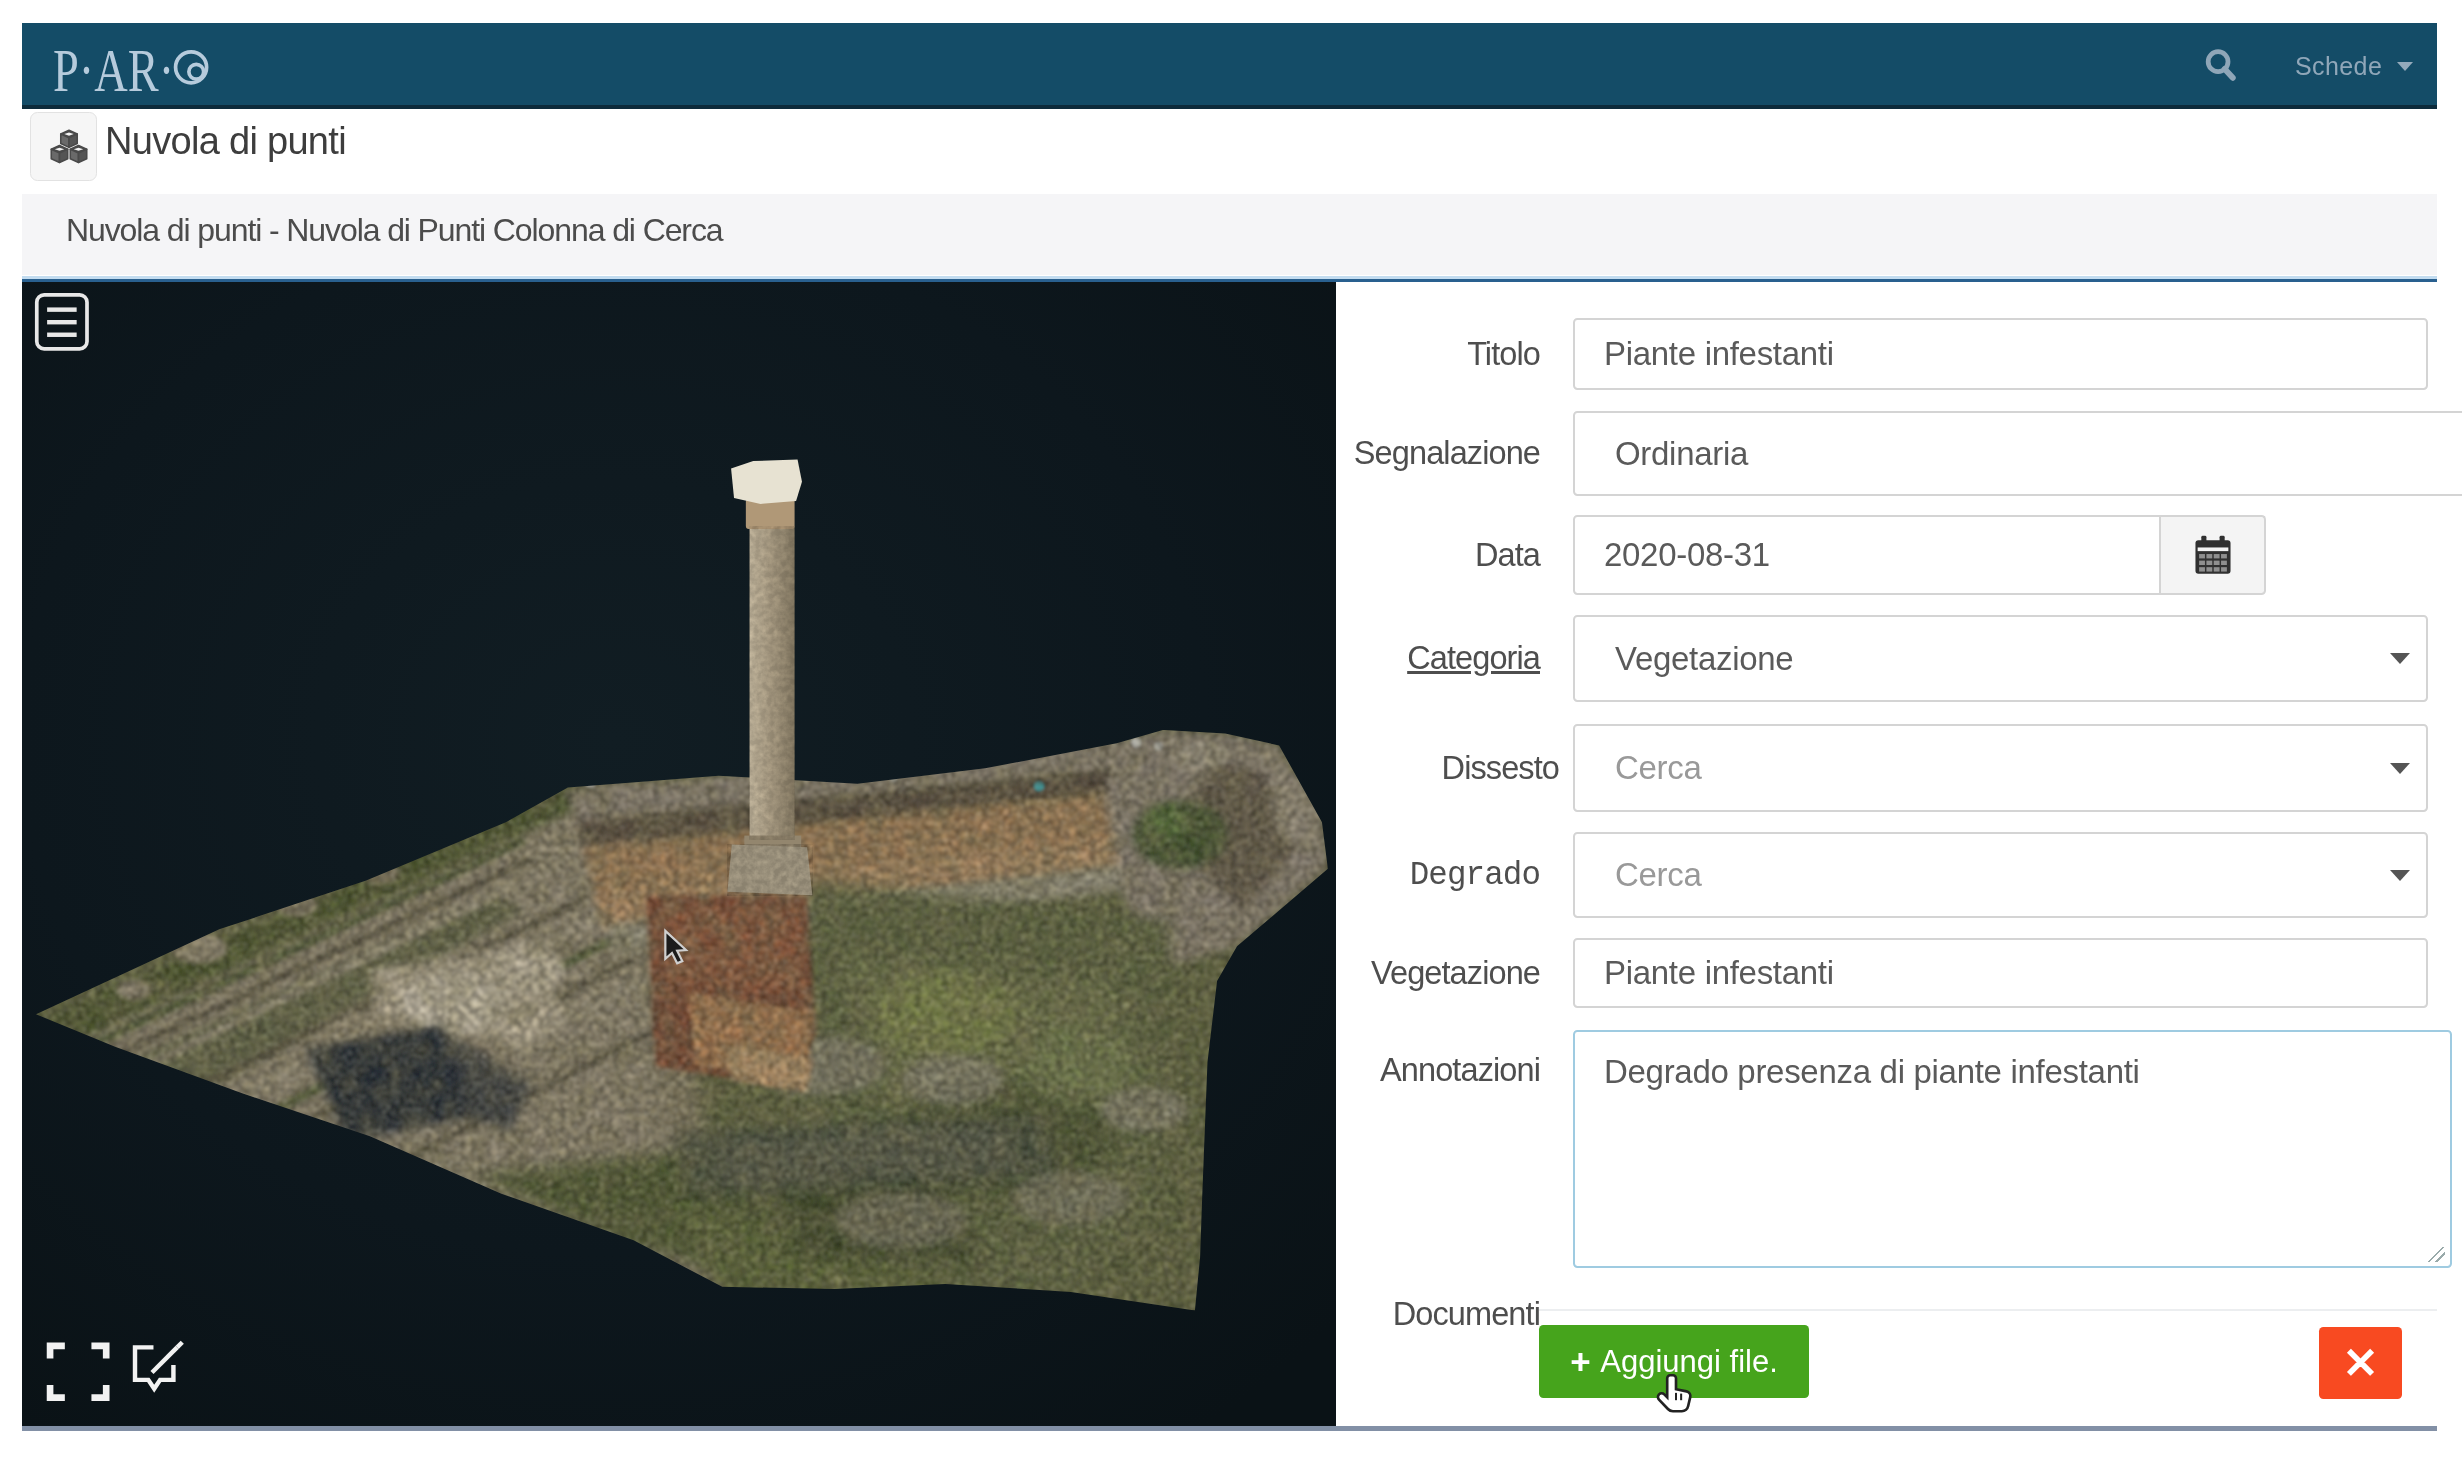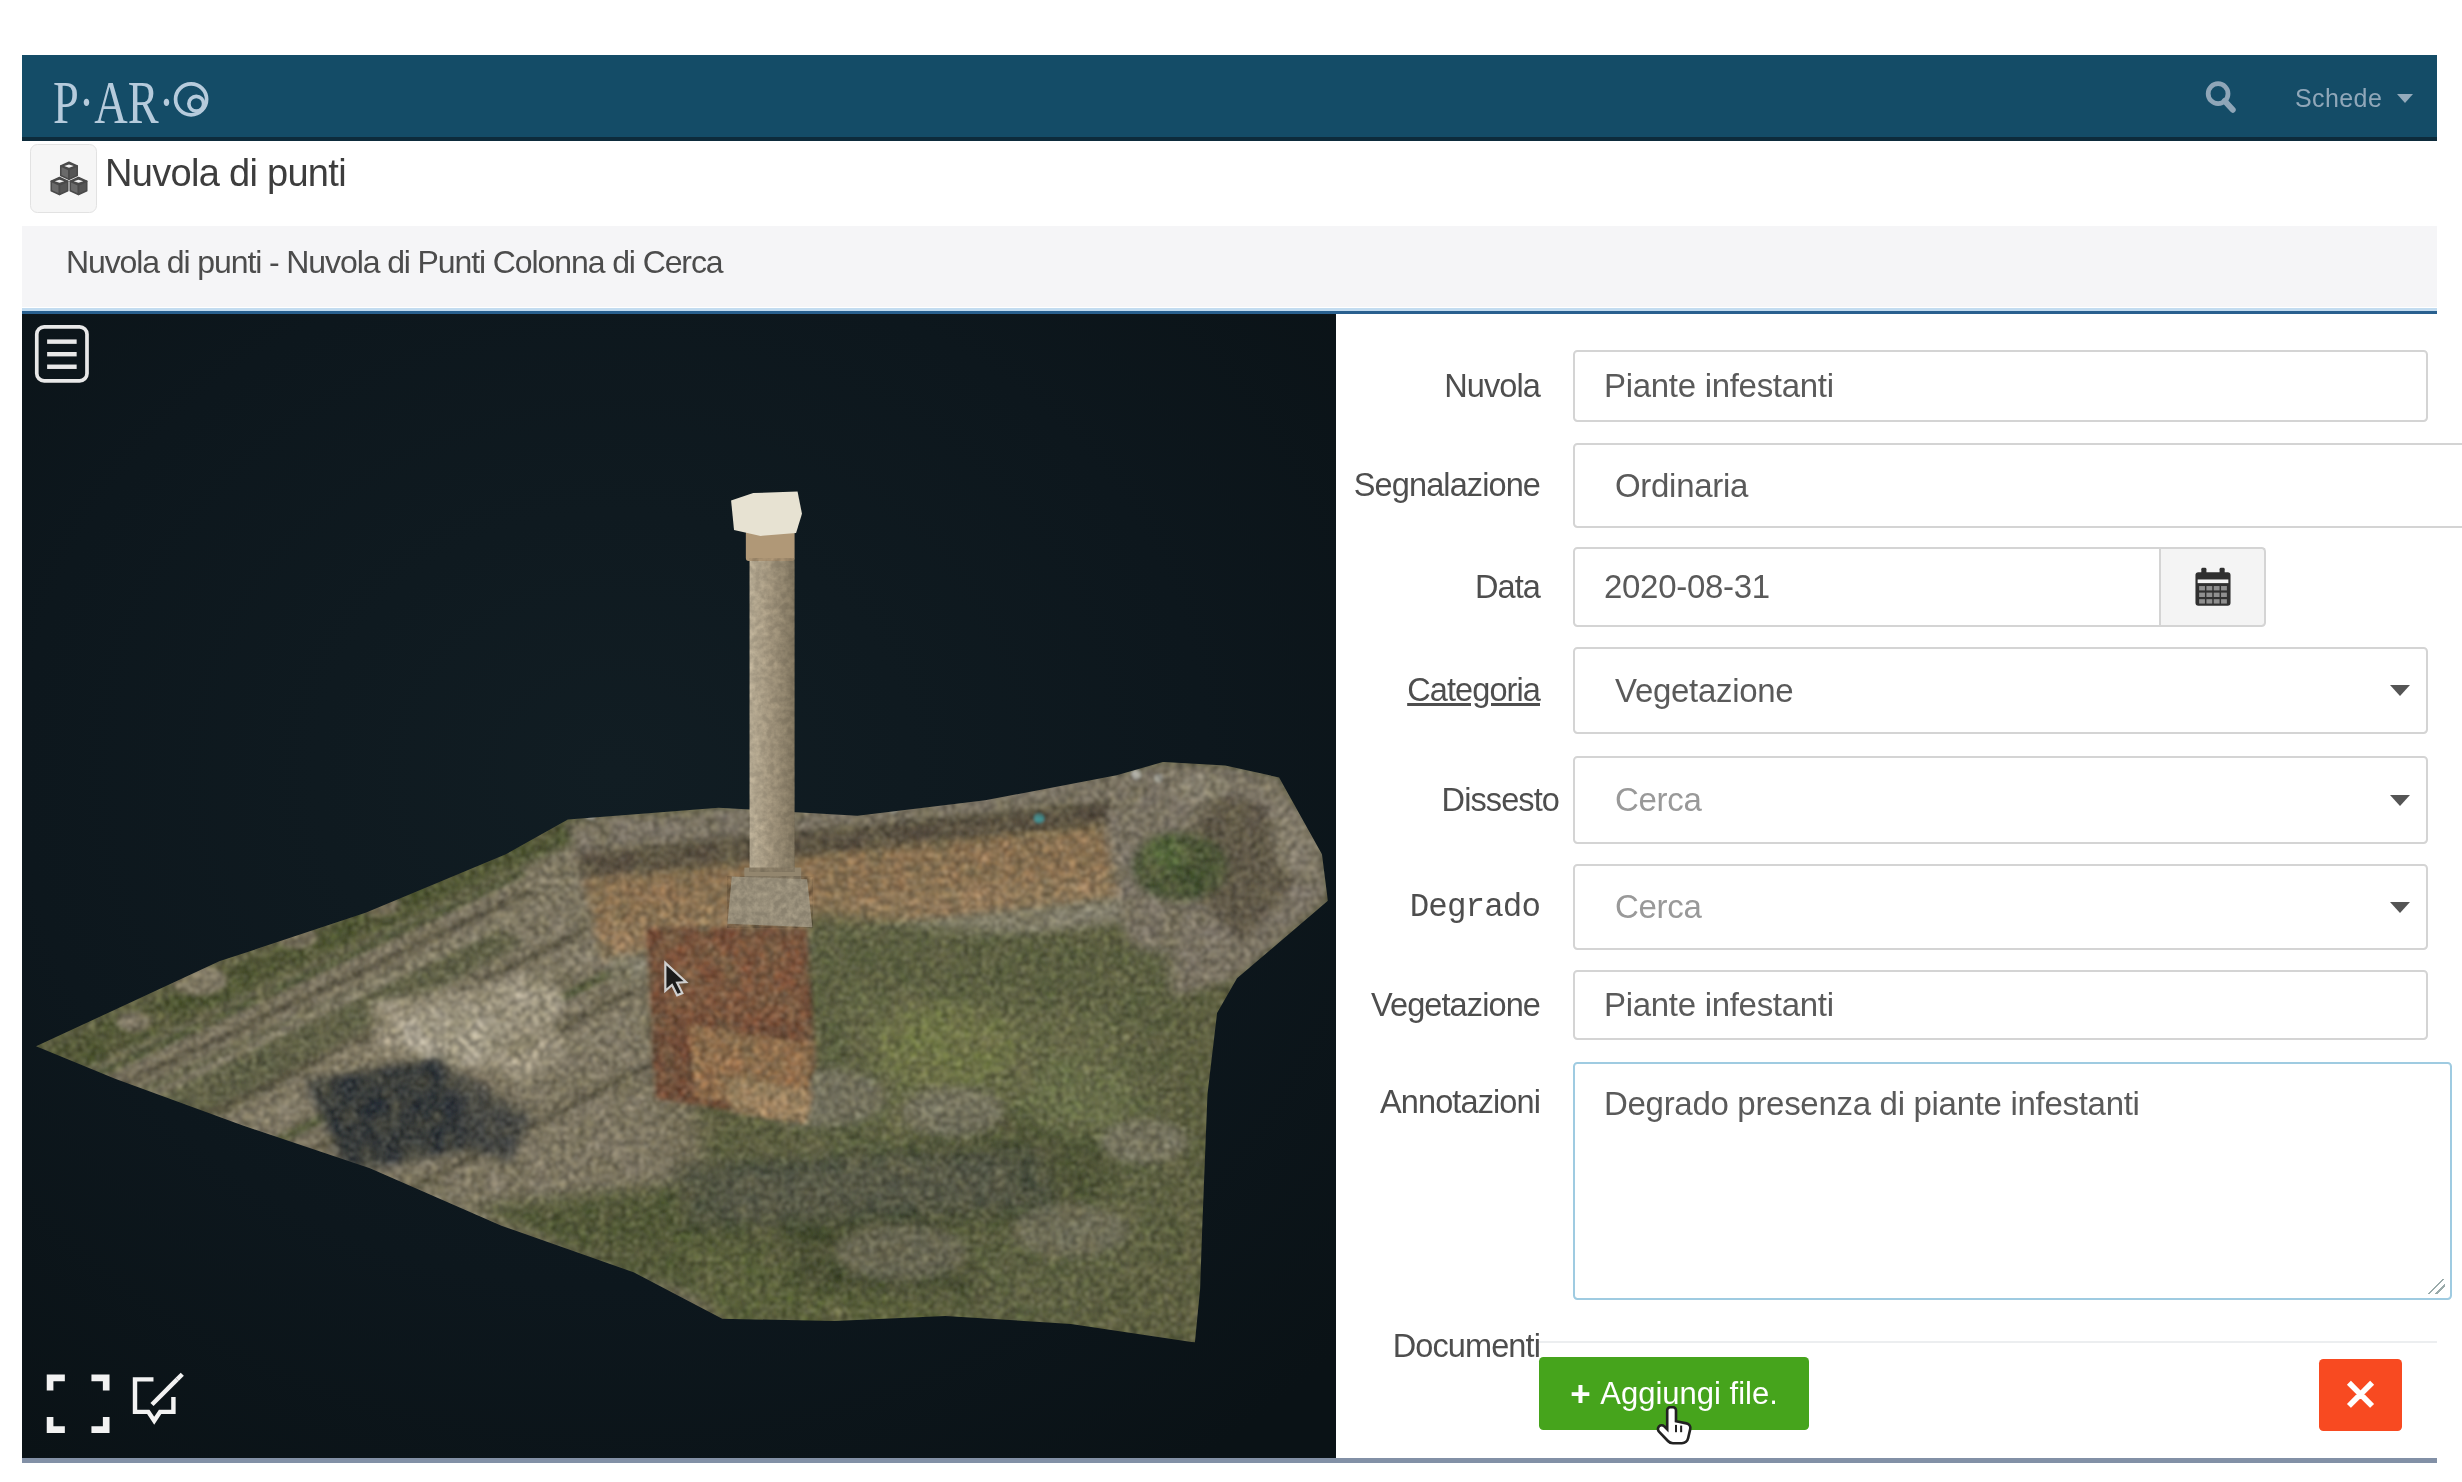--- a/index.html
+++ b/index.html
@@ -1,17 +1,17 @@
 <!DOCTYPE html>
 <html style="font-size:11.8px"><head>
 <meta charset="utf-8">
 <style>
 html,body{margin:0;padding:0;background:#fff;}
 body{width:2462px;height:1482px;position:relative;font-family:"Liberation Sans",sans-serif;overflow:hidden;}
-#page{position:absolute;left:22px;top:23px;width:2415px;height:1408px;margin-top:32px;}
+#page{position:absolute;left:22px;top:23px;width:2415px;height:1408px;}
 .abs{position:absolute;}
 
 #navbar{left:0;top:0;width:2415px;height:82px;background:#144c67;border-bottom:4.4px solid #0d2b3b;}
 #logo{left:31px;top:0;height:82px;}
 #schede{left:2273px;top:29px;font-size:25px;color:#90a7b9;letter-spacing:0.4px;}
 
 #titlebar{left:0;top:86px;width:2415px;height:85px;background:#ffffff;}
 #iconbox{left:8.1px;top:3px;width:65px;height:67px;background:#f6f6f6;border:1.5px solid #e2e2e2;border-radius:7.4px;}
 #pagetitle{left:83px;top:13.3px;font-size:38px;letter-spacing:-0.7px;color:#3d3d3d;line-height:1;}
 
@@ -240,21 +240,21 @@
     <g transform="translate(148,1436)" stroke="#f2f2f2" stroke-width="6" fill="none">
       <path d="M30 6 L5 6 L5 50 L23 50 L31 62 L39 50 L57 50 L57 30"></path>
       <line x1="28" y1="40" x2="62" y2="6"></line>
       <line x1="62" y1="6" x2="69" y2="-1"></line>
     </g>
   </svg>
   </div>
 
   <div id="form" class="abs">
 
-    <div class="lbl" style="top:36px;height:72px;">Nuvola</div>
+    <div class="lbl" style="top:36px;height:72px;">Titolo</div>
     <div class="inp" style="top:36px;width:855px;height:72px;">
         <span class="txt">Piante infestanti</span>
       </div>
 
     <div class="lbl" style="top:129px;height:85px;">Segnalazione</div>
     <div class="inp sel" style="top:129px;width:958px;height:85px;">
         <span class="txt">Ordinaria</span>
         <span class="caret"></span>
       </div>
 

